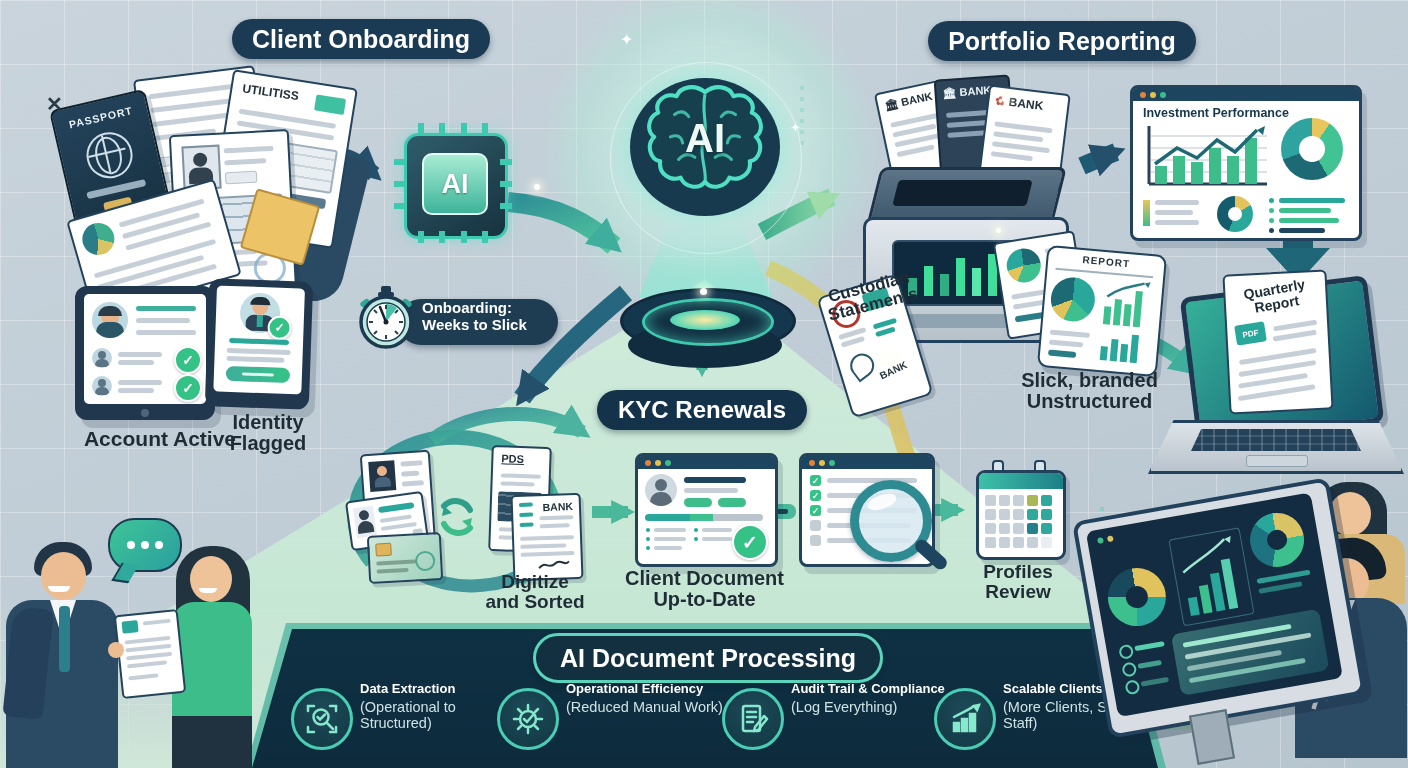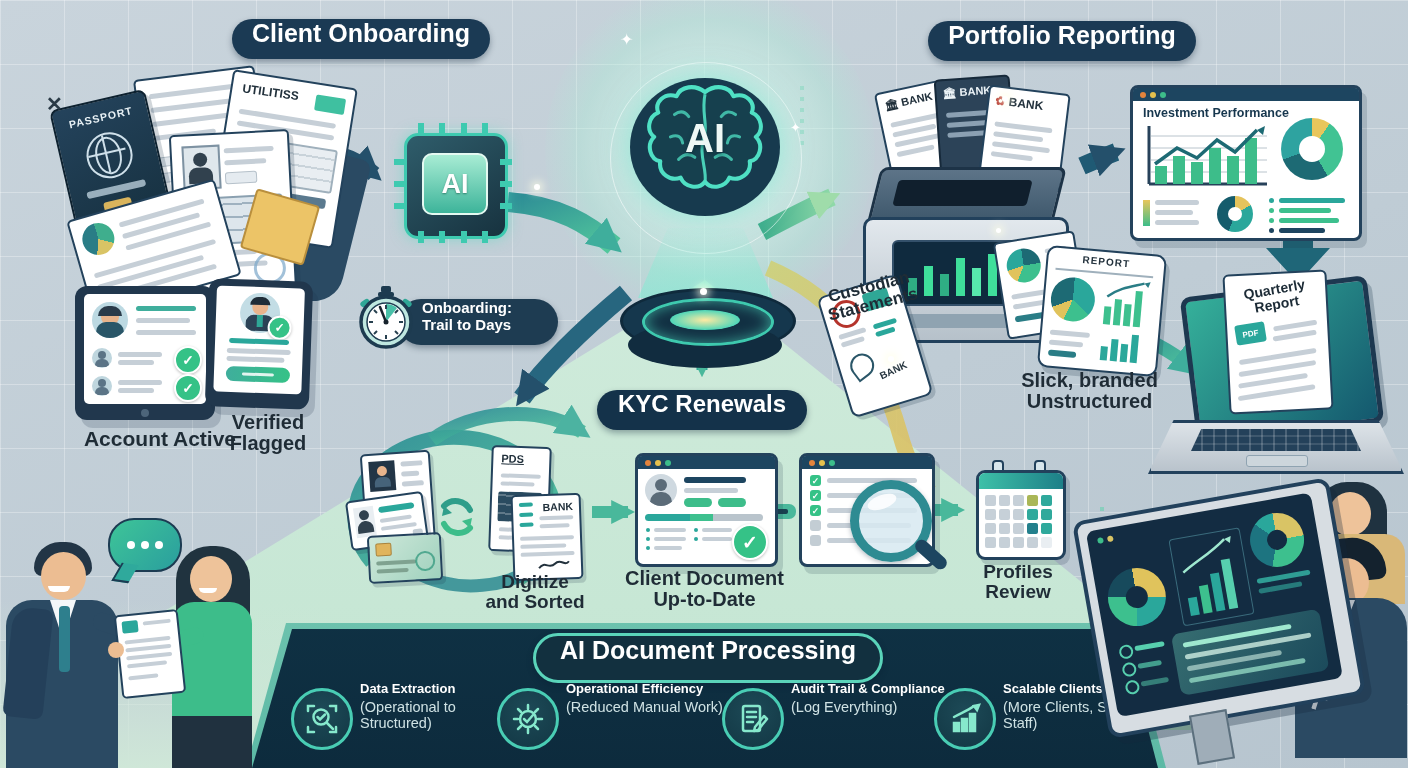--- a/index.html
+++ b/index.html
@@ -11,21 +11,21 @@
                      linear-gradient(90deg,rgba(255,255,255,.30) 1.5px,transparent 1.5px);
     background-size:64px 64px;}
   .mintfan{position:absolute;inset:0;z-index:1;background:linear-gradient(180deg,#d6eee0,#c3e5d2);
     clip-path:polygon(705px 280px,1160px 645px,1120px 768px,240px 768px,150px 620px);}
   .cornermint{position:absolute;left:0;top:600px;width:320px;height:168px;z-index:1;
     background:linear-gradient(180deg,rgba(205,231,216,0),#cfe7d8);}
   .greensq{position:absolute;left:1090px;top:640px;width:110px;height:90px;z-index:1;background:#9ecbaa;opacity:.8;}
   .halo{position:absolute;z-index:2;border-radius:50%;}
   .abs{position:absolute;}
   .pill{position:absolute;background:#1b3a54;color:#fff;border-radius:999px;display:flex;
-    align-items:flex-start;justify-content:center;font-weight:bold;z-index:6;box-shadow:0 3px 6px rgba(10,30,50,.35);}
+    align-items:center;justify-content:center;font-weight:bold;z-index:6;box-shadow:0 3px 6px rgba(10,30,50,.35);}
   .lbl{position:absolute;color:#1f2c36;font-weight:bold;text-align:center;line-height:1.07;z-index:6;}
   .win{position:absolute;background:#fff;border:3px solid #23425c;border-radius:8px;z-index:5;
     box-shadow:5px 7px 0 rgba(25,50,70,.16);}
   .winbar{height:13px;background:#1d4560;border-radius:4px 4px 0 0;display:flex;align-items:center;gap:4px;padding:0 7px;}
   .wdot{width:6px;height:6px;border-radius:50%;}
   .ln{position:absolute;background:#c6cfd7;border-radius:3px;height:5px;}
   .lnd{position:absolute;background:#1d4560;border-radius:3px;height:6px;}
   .lnt{position:absolute;background:#2aa79b;border-radius:3px;height:5px;}
   .ck{position:absolute;border-radius:50%;background:#35c287;color:#fff;display:flex;align-items:center;justify-content:center;font-weight:bold;border:2px solid #fff;box-shadow:0 1px 3px rgba(0,0,0,.25);}
   .ck::after{content:"✓";}
@@ -227,21 +227,21 @@
     <svg class="abs" style="left:46px;top:24px;" width="122" height="114" viewBox="0 0 120 112">
       <path d="M60,8 C50,0 36,2 32,12 C20,8 10,18 14,28 C4,32 2,46 10,52 C2,60 6,74 16,76 C14,88 26,96 36,92 C40,102 54,104 60,96 C66,104 80,102 84,92 C94,96 106,88 104,76 C114,74 118,60 110,52 C118,46 116,32 106,28 C110,18 100,8 88,12 C84,2 70,0 60,8 Z" fill="#16404e" stroke="#4fe0c4" stroke-width="4" stroke-linejoin="round"></path>
       <path d="M60,10 C56,30 64,40 58,56 C54,70 62,84 60,96" fill="none" stroke="#4fe0c4" stroke-width="3" opacity=".9"></path>
       <path d="M30,30 q8,-6 14,2 M26,52 q10,-4 12,6 M34,74 q8,-8 16,-2 M90,30 q-8,-6 -14,2 M94,52 q-10,-4 -12,6 M86,74 q-8,-8 -16,-2" fill="none" stroke="#4fe0c4" stroke-width="3" opacity=".75" stroke-linecap="round"></path>
     </svg>
     <div class="abs" style="left:46px;top:56px;width:122px;text-align:center;font-size:40px;font-weight:bold;color:#eef8f5;text-shadow:0 2px 4px rgba(8,40,50,.6);">AI</div>
   </div>
 
   <div class="pill" style="left:398px;top:299px;width:136px;height:46px;border-radius:23px;font-size:15px;z-index:5;background:#1e3c52;justify-content:flex-start;padding-left:24px;line-height:1.15;flex-direction:column;align-items:flex-start;">
     <span>Onboarding:</span>
-    <span>Trail to Days</span>
+    <span>Weeks to Slick</span>
   </div>
   <svg class="abs" style="left:356px;top:284px;z-index:6;" width="60" height="66" viewBox="0 0 60 66">
     <rect x="25" y="2" width="10" height="7" rx="2" fill="#1d3b50"></rect>
     <rect x="22" y="8" width="16" height="5" rx="2" fill="#1d3b50"></rect>
     <rect x="4" y="16" width="10" height="6" rx="3" fill="#2fa796" transform="rotate(-35 9 19)"></rect>
     <rect x="46" y="16" width="10" height="6" rx="3" fill="#2fa796" transform="rotate(35 51 19)"></rect>
     <circle cx="30" cy="38" r="25" fill="#bfe8e0" stroke="#1d3b50" stroke-width="3.5"></circle>
     <circle cx="30" cy="38" r="19" fill="#ffffff" stroke="#1d3b50" stroke-width="1.5"></circle>
     <path d="M30,38 L30,20 A18,18 0 0 1 41,24 Z" fill="#49c0a8"></path>
     <g stroke="#27404f" stroke-width="2">
@@ -297,21 +297,21 @@
       <div class="lnt" style="left:14px;top:52px;width:60px;"></div>
       <div class="ln" style="left:12px;top:62px;width:64px;"></div>
       <div class="ln" style="left:12px;top:70px;width:58px;"></div>
       <div class="abs" style="left:12px;top:80px;width:64px;height:15px;background:linear-gradient(90deg,#3fae9c,#35c287);border-radius:8px;">
         <div class="abs" style="left:16px;top:6px;width:32px;height:3px;background:rgba(255,255,255,.85);border-radius:2px;"></div>
       </div>
     </div>
   </div>
   <div class="lbl" style="left:55px;top:428px;width:210px;font-size:21px;"><span>Account Active</span></div>
   <div class="lbl" style="left:216px;top:412px;width:104px;font-size:20px;">
-    <div>Verified</div>
+    <div>Identity</div>
       <div>Flagged</div>
   </div>
 
   <div class="abs" style="left:845px;top:75px;width:230px;height:300px;z-index:4;">
     <div class="doc" style="left:38px;top:10px;width:70px;height:92px;transform:rotate(-12deg);">
       <div style="margin:6px 6px 0;font-size:11px;font-weight:bold;color:#22313c;">🏛︎ <span>BANK</span></div>
       <div class="ln" style="left:8px;top:30px;width:50px;"></div>
         <div class="ln" style="left:8px;top:40px;width:44px;"></div>
       <div class="ln" style="left:8px;top:50px;width:50px;"></div>
         <div class="ln" style="left:8px;top:60px;width:38px;"></div>

